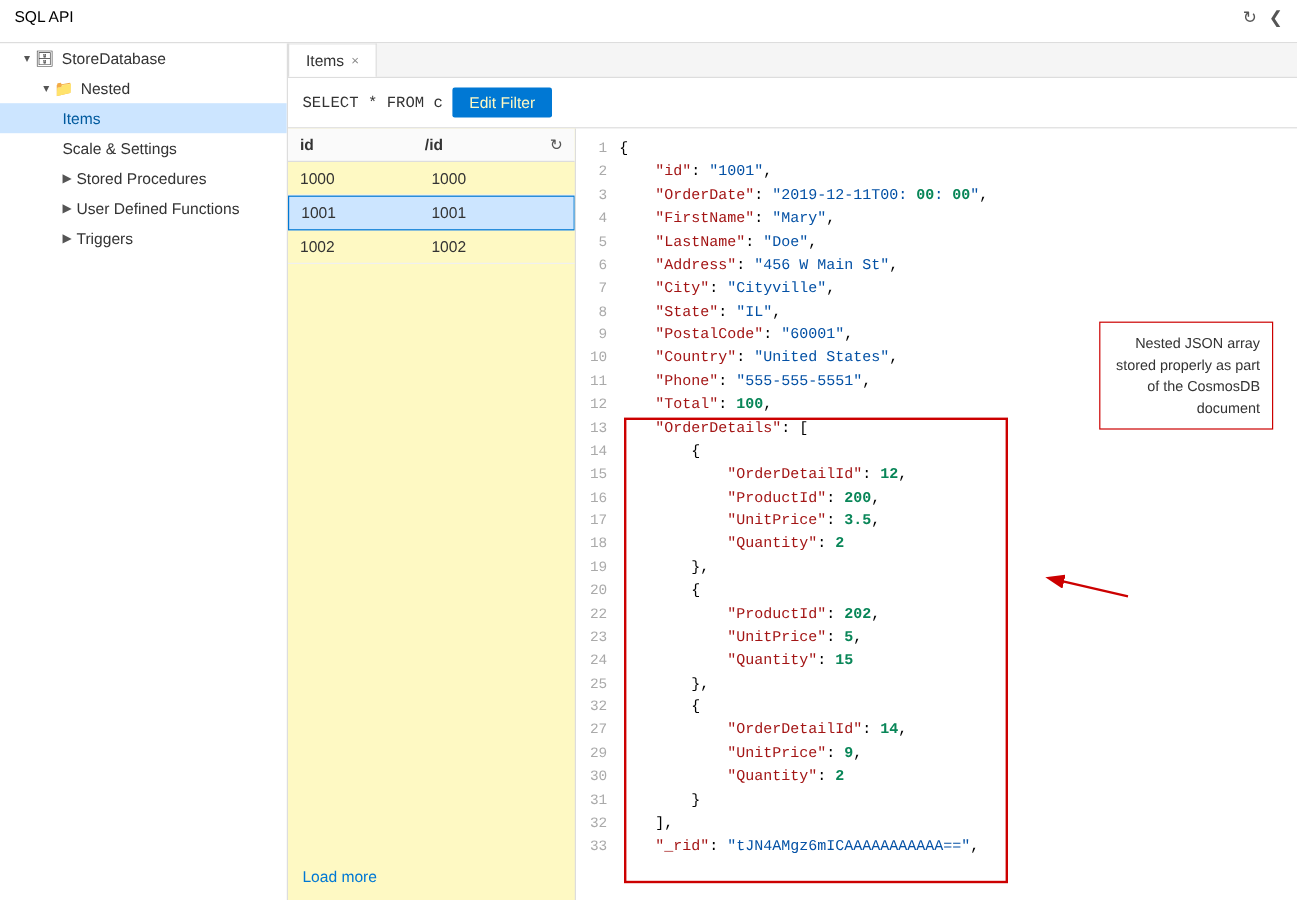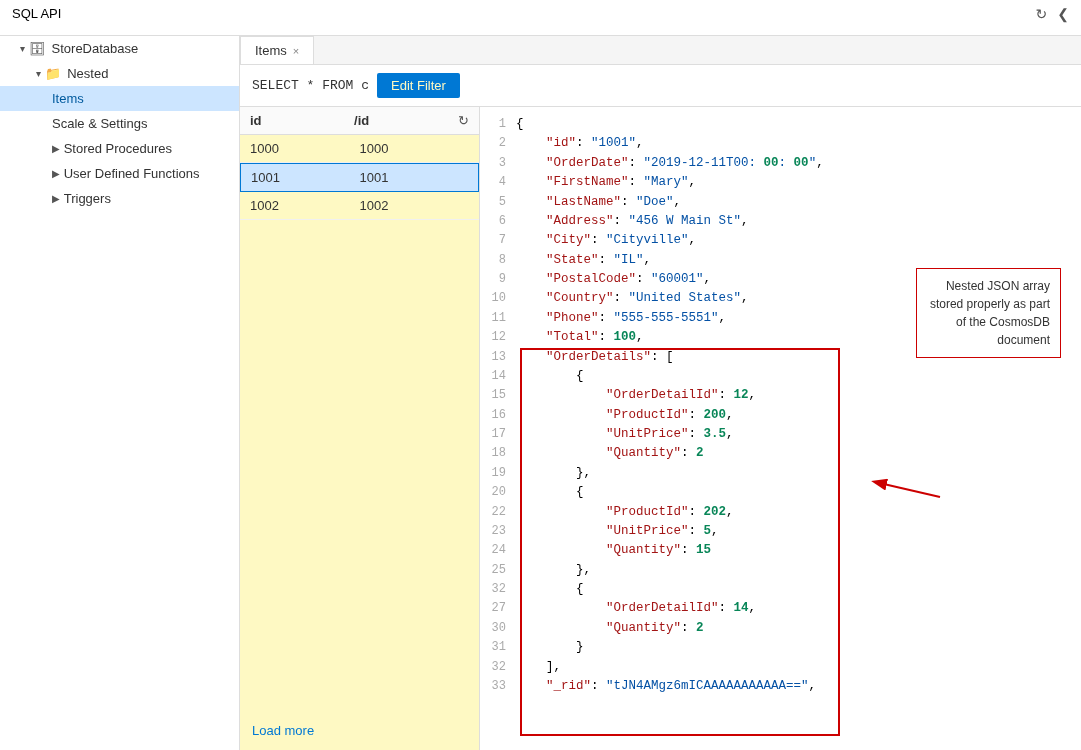--- a/index.html
+++ b/index.html
@@ -257,20 +257,24 @@
             </div>
             <div class="json-line">
               <span class="line-num">32</span>
               <span class="line-content">        {</span>
             </div>
             <div class="json-line">
               <span class="line-num">27</span>
               <span class="line-content">            <span class="json-key">"OrderDetailId"</span>: <span class="json-number">14</span>,</span>
             </div>
             <div class="json-line">
+              <span class="line-num">29</span>
+              <span class="line-content">            <span class="json-key">"UnitPrice"</span>: <span class="json-number">9</span>,</span>
+            </div>
+            <div class="json-line">
               <span class="line-num">30</span>
               <span class="line-content">            <span class="json-key">"Quantity"</span>: <span class="json-number">2</span></span>
             </div>
             <div class="json-line">
               <span class="line-num">31</span>
               <span class="line-content">        }</span>
             </div>
             <div class="json-line">
               <span class="line-num">32</span>
               <span class="line-content">    ],</span>

